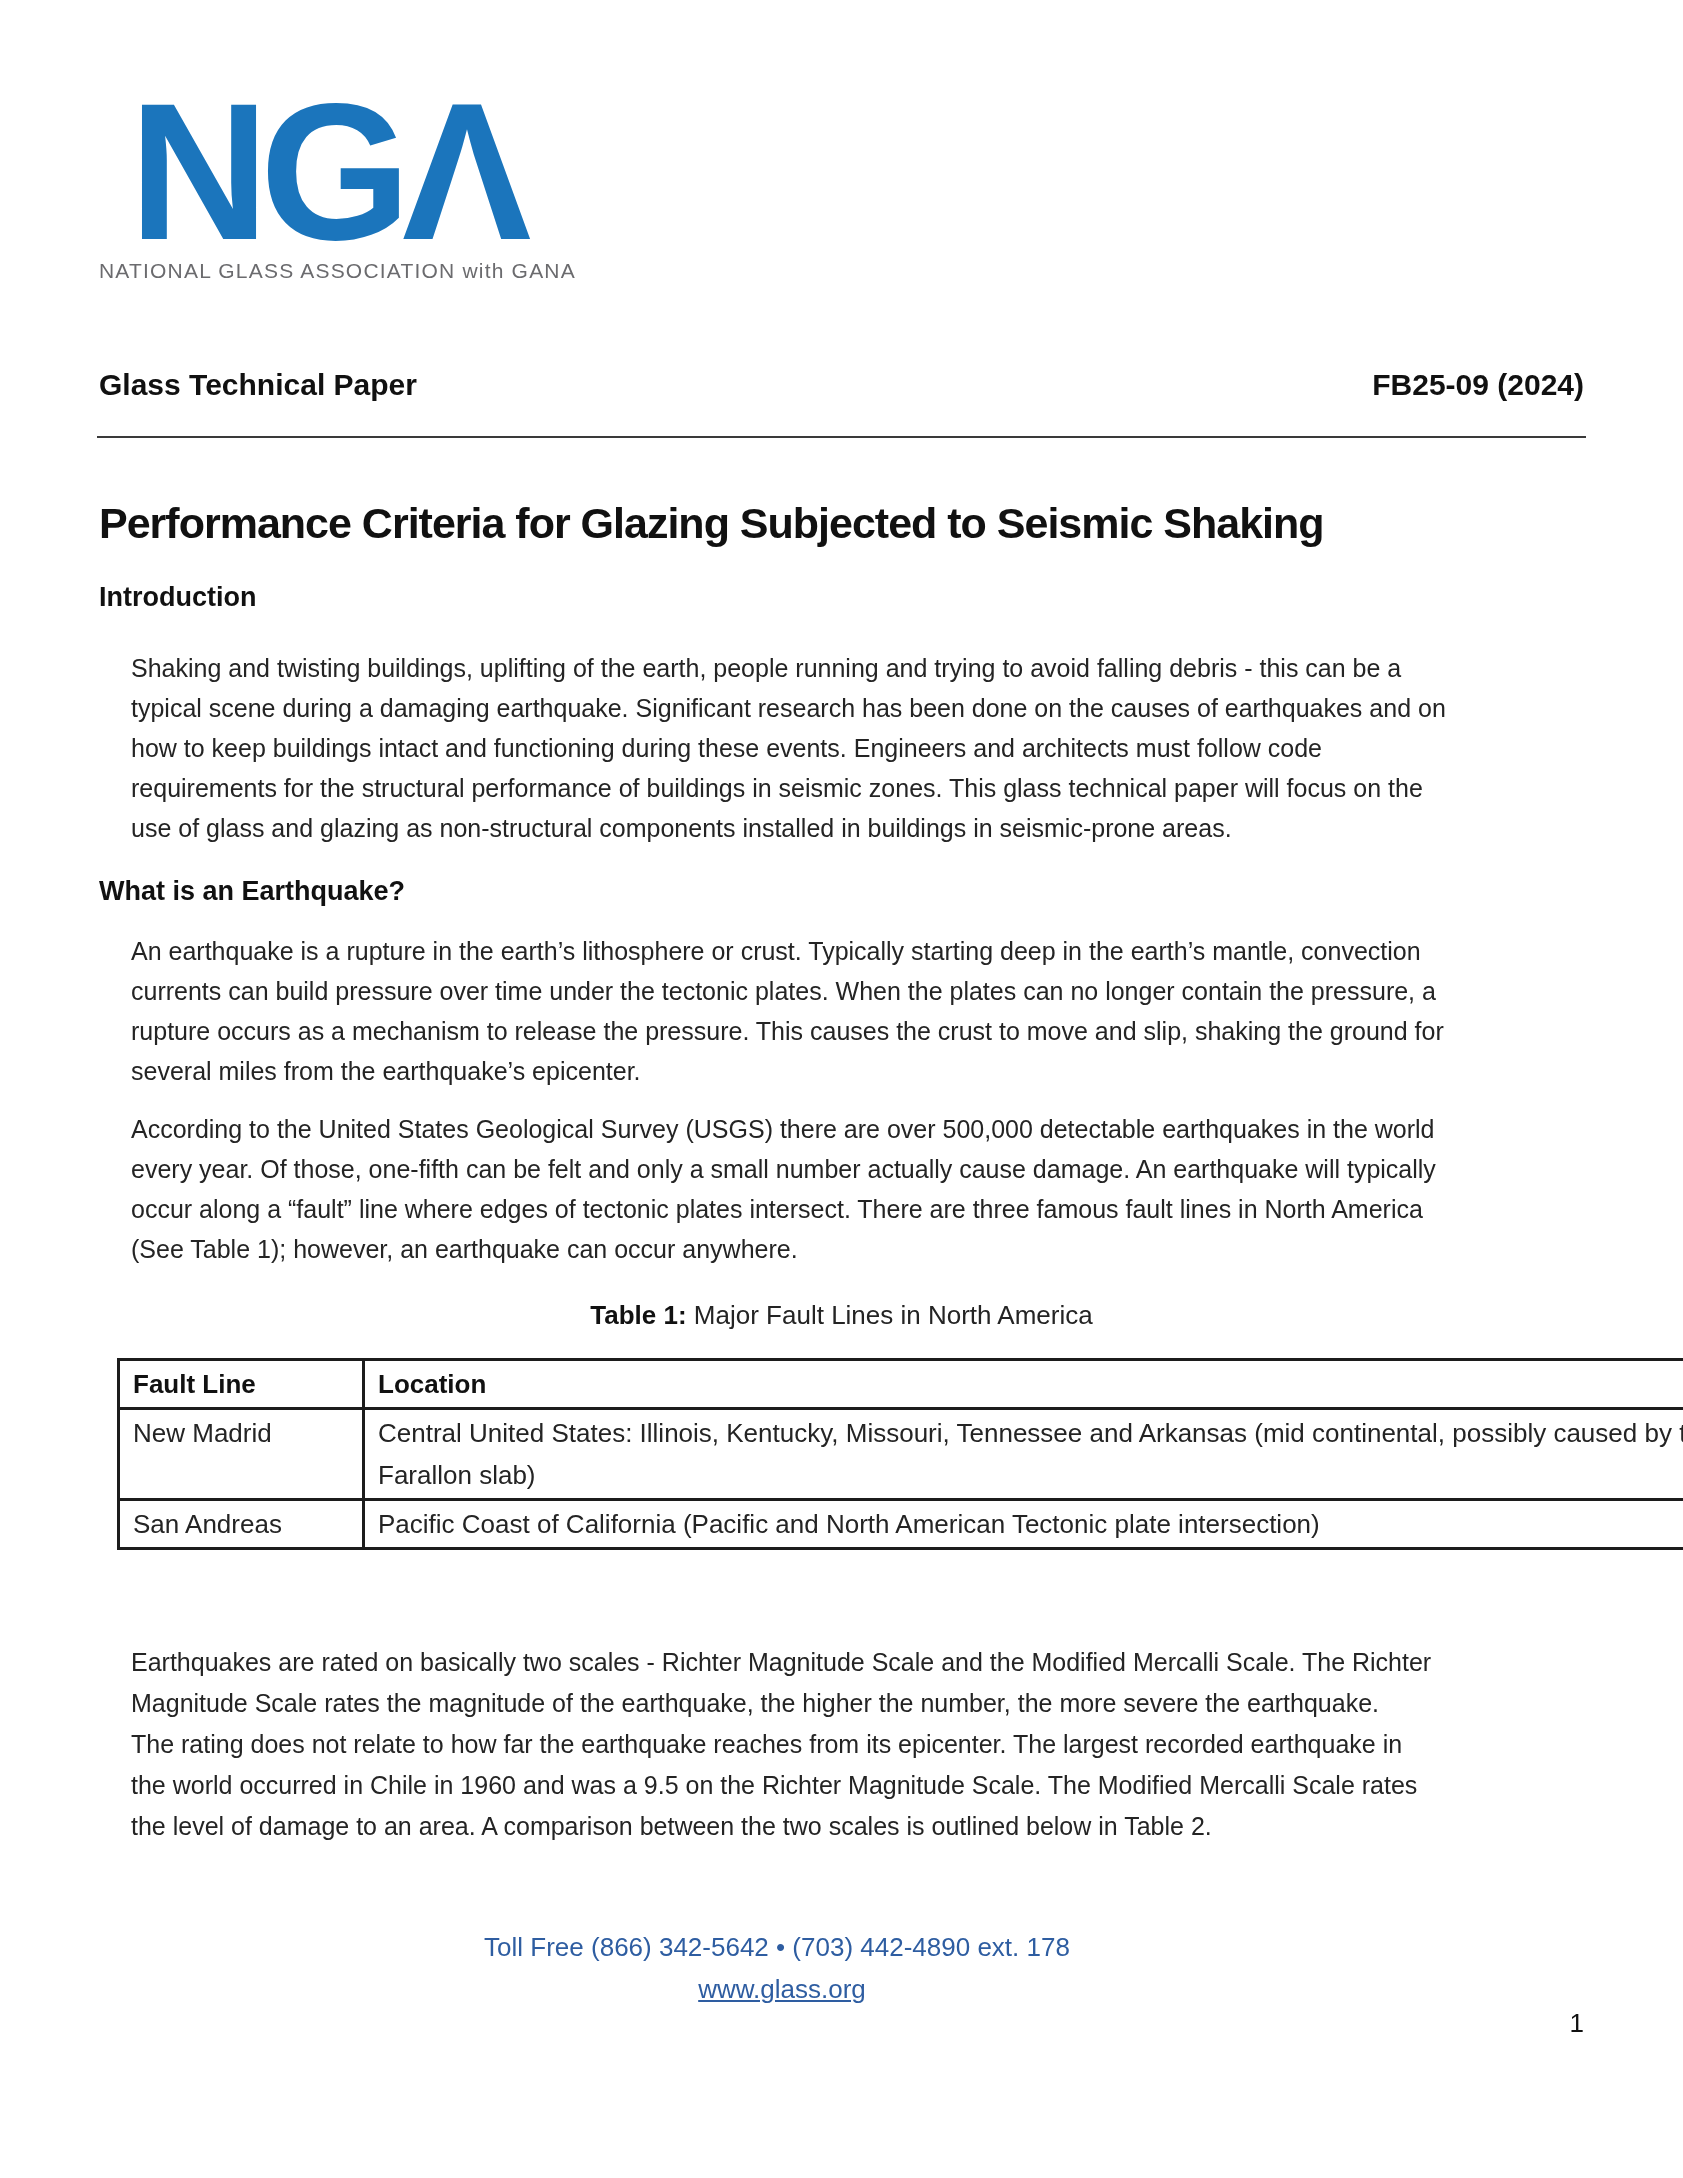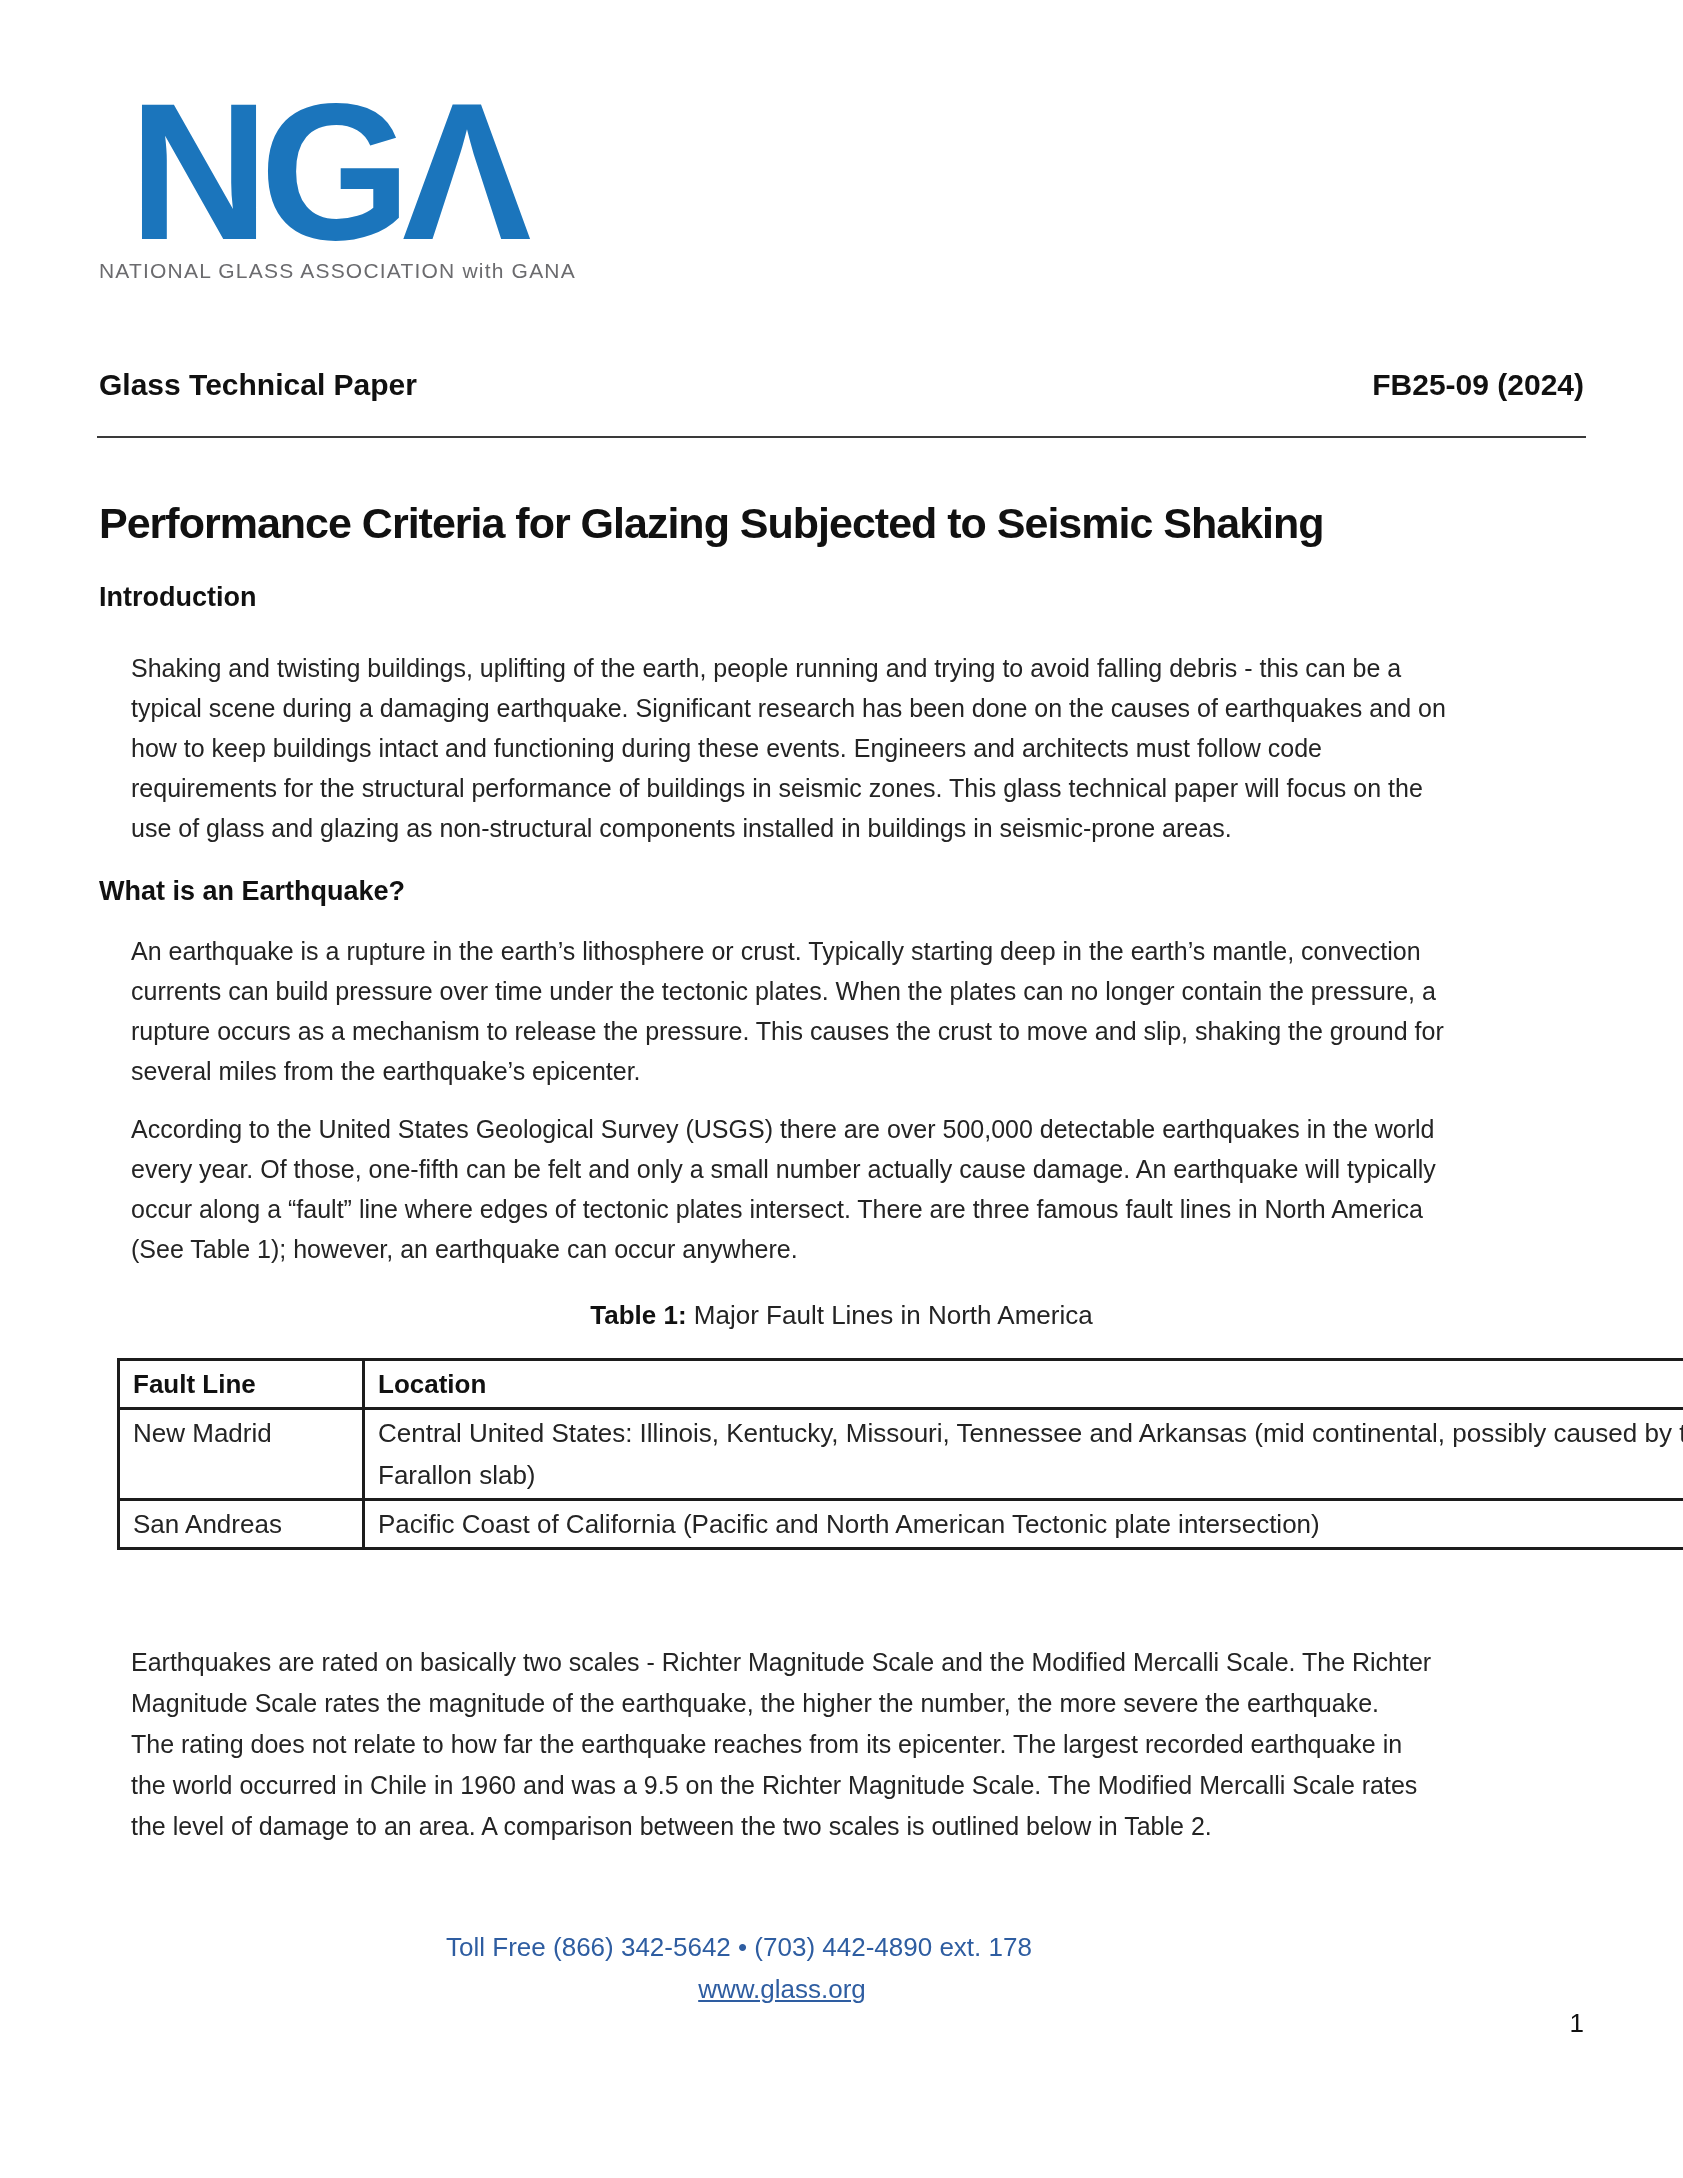--- a/index.html
+++ b/index.html
@@ -61,21 +61,21 @@
     padding:2px 13px;
     line-height:42px;
     vertical-align:top;
     text-align:left;
   }
   .fault-table .hdr td{font-weight:700;color:#111;}
   .col-fault{width:216px;}
   
   .footer-phone{
     top:1927px;left:0;width:1478px;text-align:center;
-    font-size:26px;line-height:40px;color:#2e5da1;
+    font-size:26px;line-height:40px;color:#2e5da1;padding-left:38px;
   }
   .footer-site{
     top:1969px;left:0;width:1564px;text-align:center;
     font-size:26px;line-height:40px;
   }
   .footer-site a{color:#2e5da1;text-decoration:underline;cursor:pointer;}
   .page-number{top:2003px;right:99px;font-size:26px;line-height:40px;color:#111;}
 </style>
 </head>
 <body>

